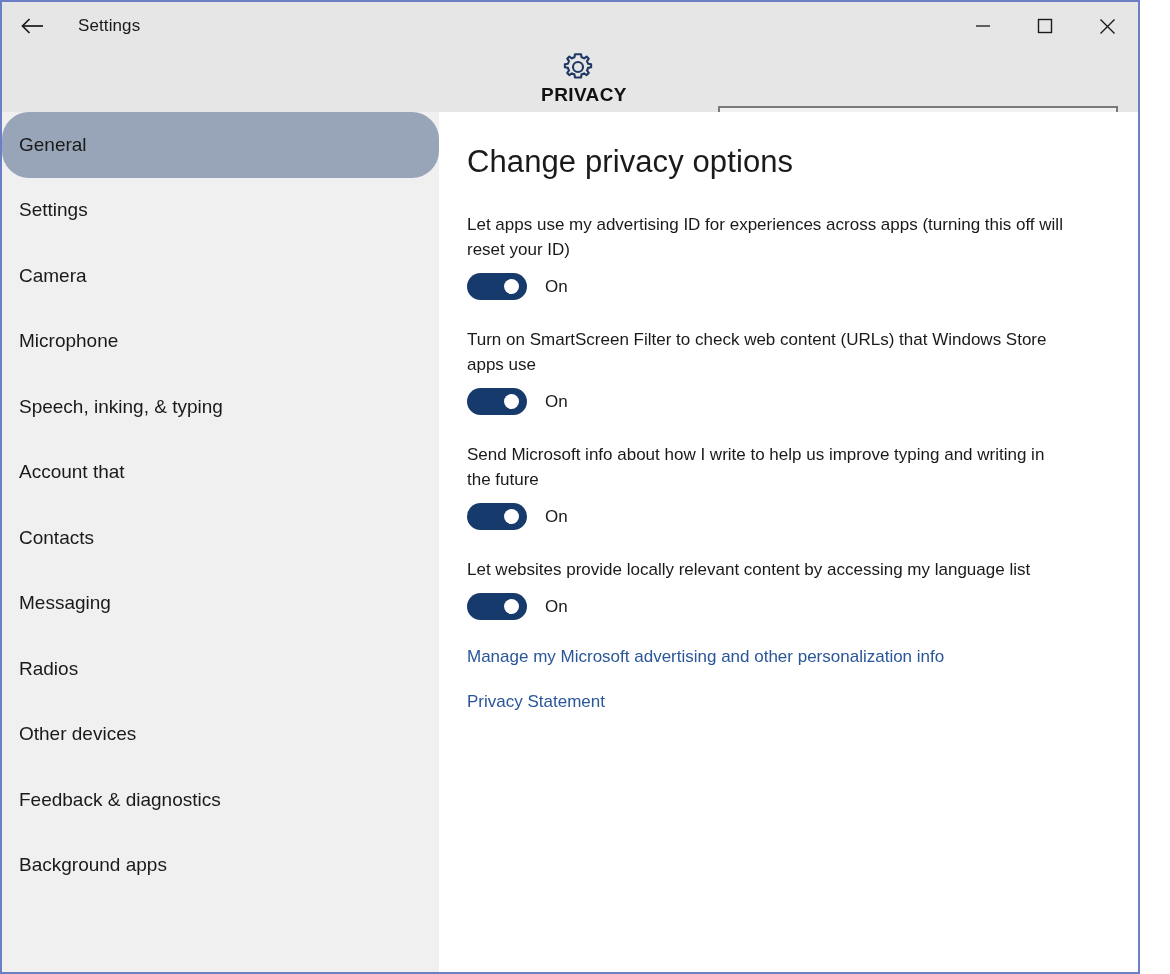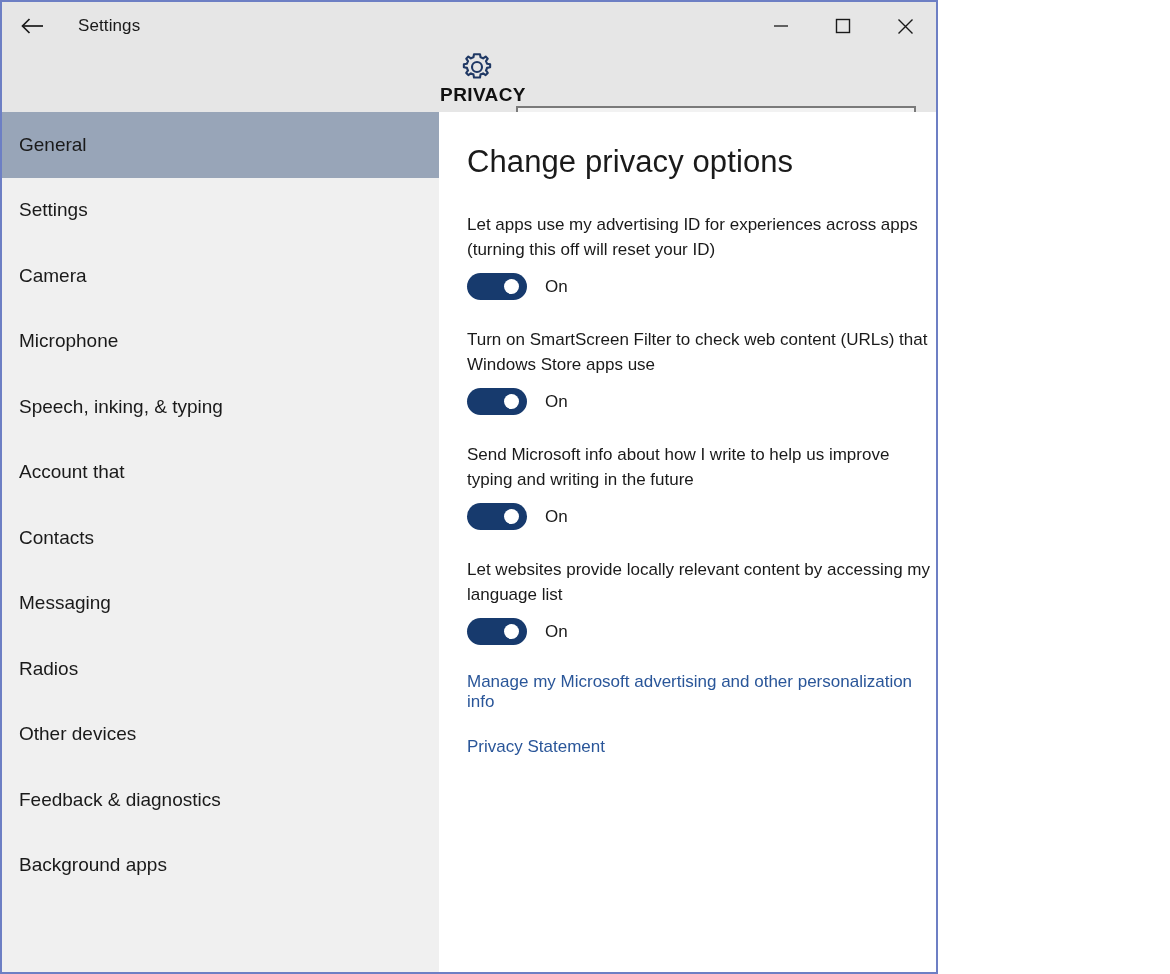--- a/index.html
+++ b/index.html
@@ -7,21 +7,21 @@
     padding: 0;
     background: #ffffff;
   }
   body {
     font-family: "Liberation Sans", sans-serif;
     -webkit-font-smoothing: antialiased;
   }
 
   #window {
     position: relative;
-    width: 938px;
+    width: 1140px;
     height: 974px;
     box-sizing: border-box;
     border: 2px solid #6d7fc4;
     background: #ffffff;
     overflow: hidden;
   }
 
   
   #titlebar {
     position: absolute;
@@ -141,20 +141,21 @@
   .nav-item {
     height: 65.5px;
     display: flex;
     align-items: center;
     padding-left: 17px;
     font-size: 19px;
     color: #1a1a1a;
     cursor: default;
     box-sizing: border-box;
     white-space: nowrap;
+    border-radius: 27px;
   }
   .nav-item.selected {
     background: #98a5b8;
   }
 
   
   #content {
     flex: 1;
     background: #ffffff;
     padding: 32px 0 0 28px;

